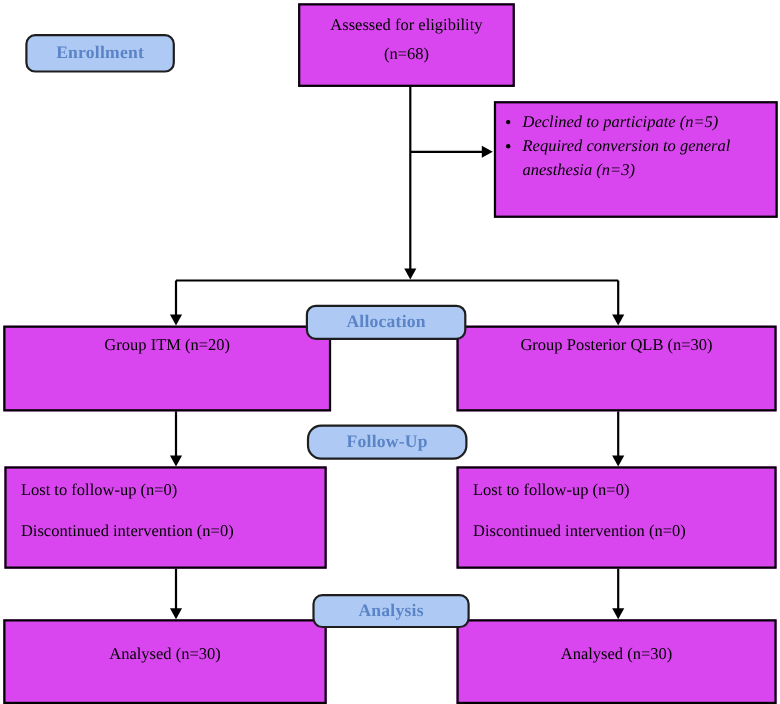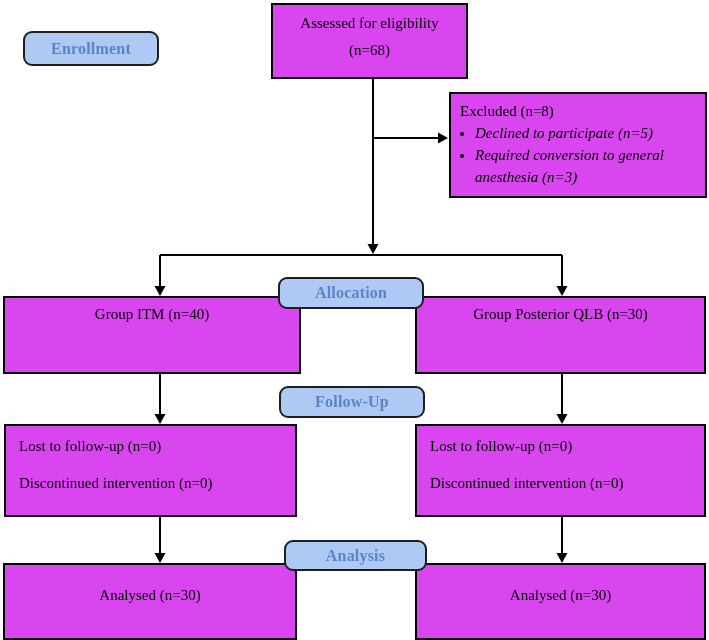--- a/index.html
+++ b/index.html
@@ -75,39 +75,38 @@
 </style>
 </head>
 <body>
 
 <div id="stage">
 
   <div class="stage-badge" style="left:23px; top:31px; width:136px; height:35px;">Enrollment</div>
 
   <div class="stage-badge" style="left:278px; top:277px; width:146px; height:32px;">Allocation</div>
 
-  <div class="stage-badge" style="left:279px; top:386px; width:146px; height:32px;">Follow-Up</div>
+  <div class="stage-badge" style="left:279px; top:386px; width:146px; height:32px;border-radius:13px;">Follow-Up</div>
 
   <div class="stage-badge" style="left:284px; top:540px; width:143px; height:31px;">Analysis</div>
 
   <div class="flow-box box-eligibility center-text" style="left:271px; top:3px; width:197px; height:76px;">
     <div class="line1">Assessed for eligibility</div>
     <div class="line2">(n=68)</div>
   </div>
 
   <div class="flow-box box-excluded" style="left:449px; top:92px; width:258px; height:106px;">
-    <div>Excluded (n=8)</div>
     <ul>
       <li>Declined to participate (n=5)</li>
       <li>Required conversion to general anesthesia (n=3)</li>
     </ul>
   </div>
 
   <div class="flow-box box-group center-text" style="left:3px; top:296px; width:298px; height:78px;">
-    <div>Group ITM (n=40)</div>
+    <div>Group ITM (n=20)</div>
   </div>
 
   <div class="flow-box box-group center-text" style="left:415px; top:296px; width:291px; height:78px;">
     <div>Group Posterior QLB (n=30)</div>
   </div>
 
   <div class="flow-box box-followup" style="left:4px; top:424px; width:293px; height:93px;">
     <div class="line1">Lost to follow-up (n=0)</div>
     <div class="line2">Discontinued intervention (n=0)</div>
   </div>

